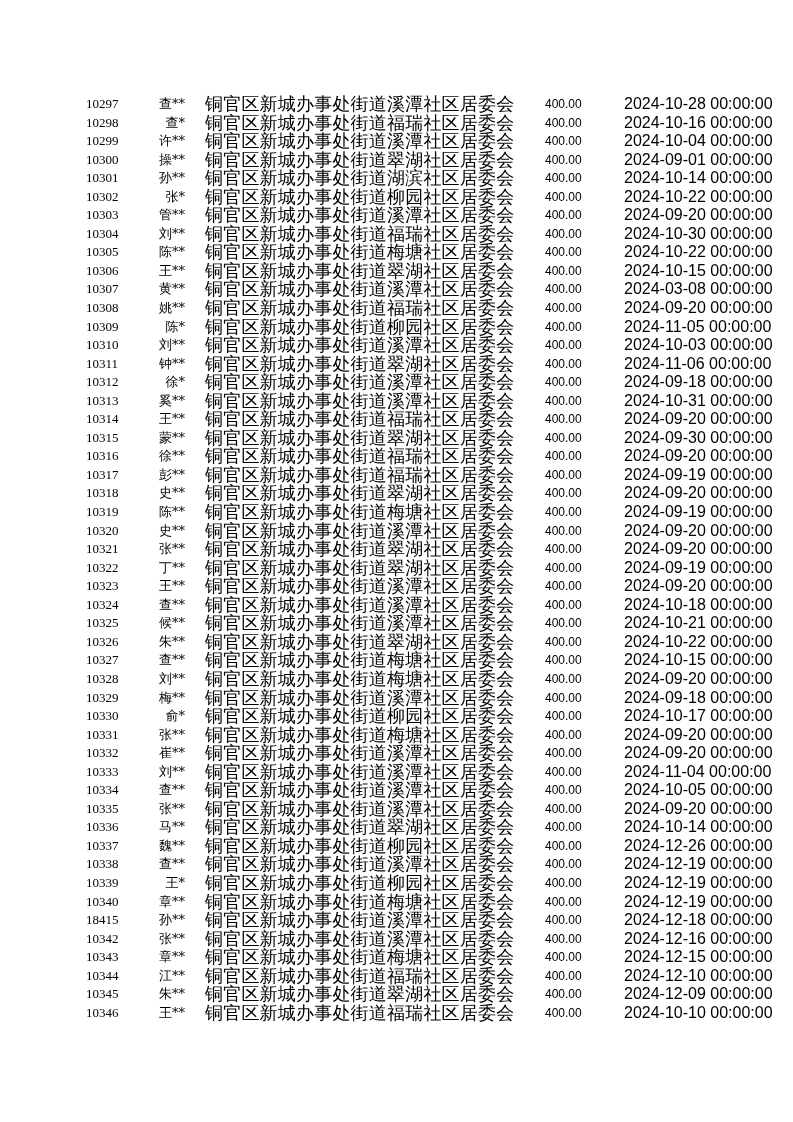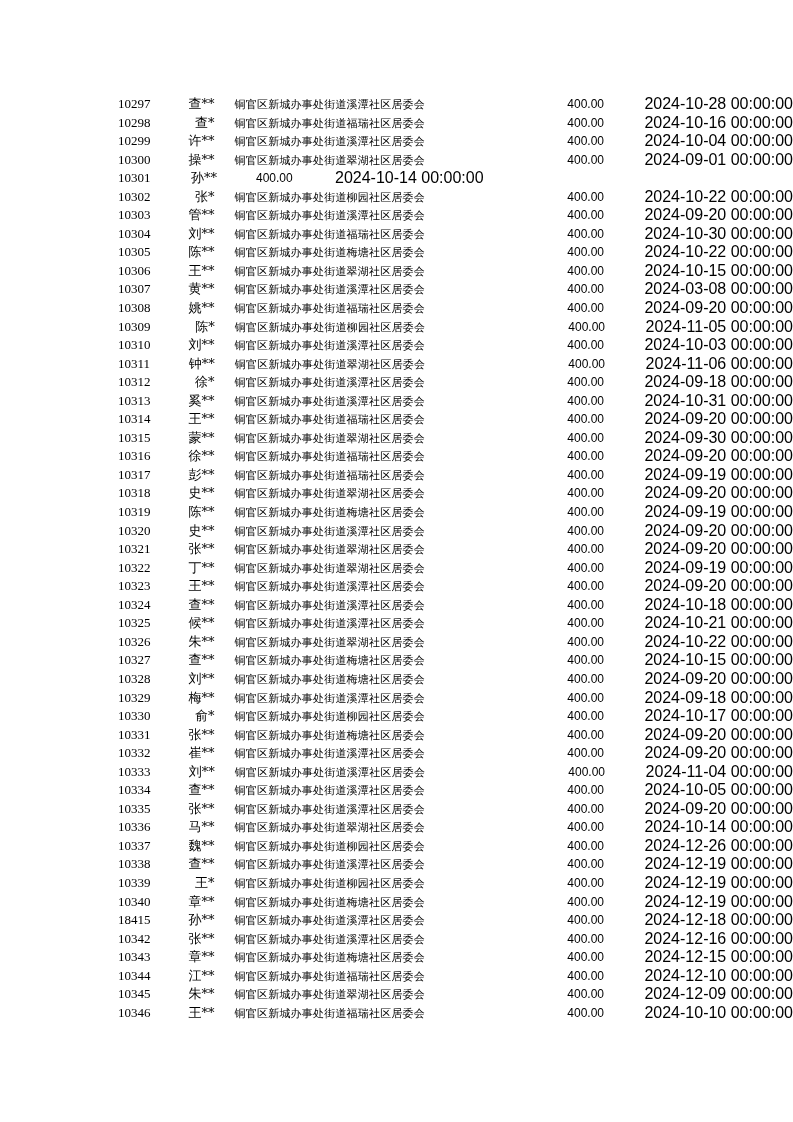--- a/index.html
+++ b/index.html
@@ -13,21 +13,20 @@
     height: 1122px;
     background: #ffffff;
     color: #000000;
     overflow: hidden;
   }
   .table {
     position: absolute;
     top: 95px;
     left: 0;
     right: 0;
-    padding-left: 32px;
   }
   .row {
     display: flex;
     height: 18.55px;
     overflow: visible;
   }
   .cell {
     display: block;
     white-space: nowrap;
     line-height: 18.55px;
@@ -41,21 +40,21 @@
   .cell.name {
     width: 51px;
     text-align: right;
     font-family: "DejaVu Serif", "Liberation Serif", serif;
     font-size: 13px;
   }
   .cell.org {
     margin-left: 20px;
     width: 301px;
     font-family: Liberation Serif, serif;
-    font-size: 11px;
+    font-size: 18px;
     letter-spacing: 0.2px;
   }
   .cell.amount {
     width: 79px;
     font-family: "Liberation Sans", "DejaVu Sans", sans-serif;
     font-size: 12px;
     margin-left: 39px;
   }
   .cell.date {
     font-family: "Liberation Sans", "DejaVu Sans", sans-serif;
@@ -91,20 +90,21 @@
       <div class="row">
     <span class="cell id">10300</span>
     <span class="cell name">操**</span>
     <span class="cell org">铜官区新城办事处街道翠湖社区居委会</span>
     <span class="cell amount">400.00</span>
     <span class="cell date">2024-09-01 00:00:00</span>
   </div>
       <div class="row">
     <span class="cell id">10301</span>
     <span class="cell name">孙**</span>
+    <span class="cell org">铜官区新城办事处街道湖滨社区居委会</span>
     <span class="cell amount">400.00</span>
     <span class="cell date">2024-10-14 00:00:00</span>
   </div>
       <div class="row">
     <span class="cell id">10302</span>
     <span class="cell name">张*</span>
     <span class="cell org">铜官区新城办事处街道柳园社区居委会</span>
     <span class="cell amount">400.00</span>
     <span class="cell date">2024-10-22 00:00:00</span>
   </div>

